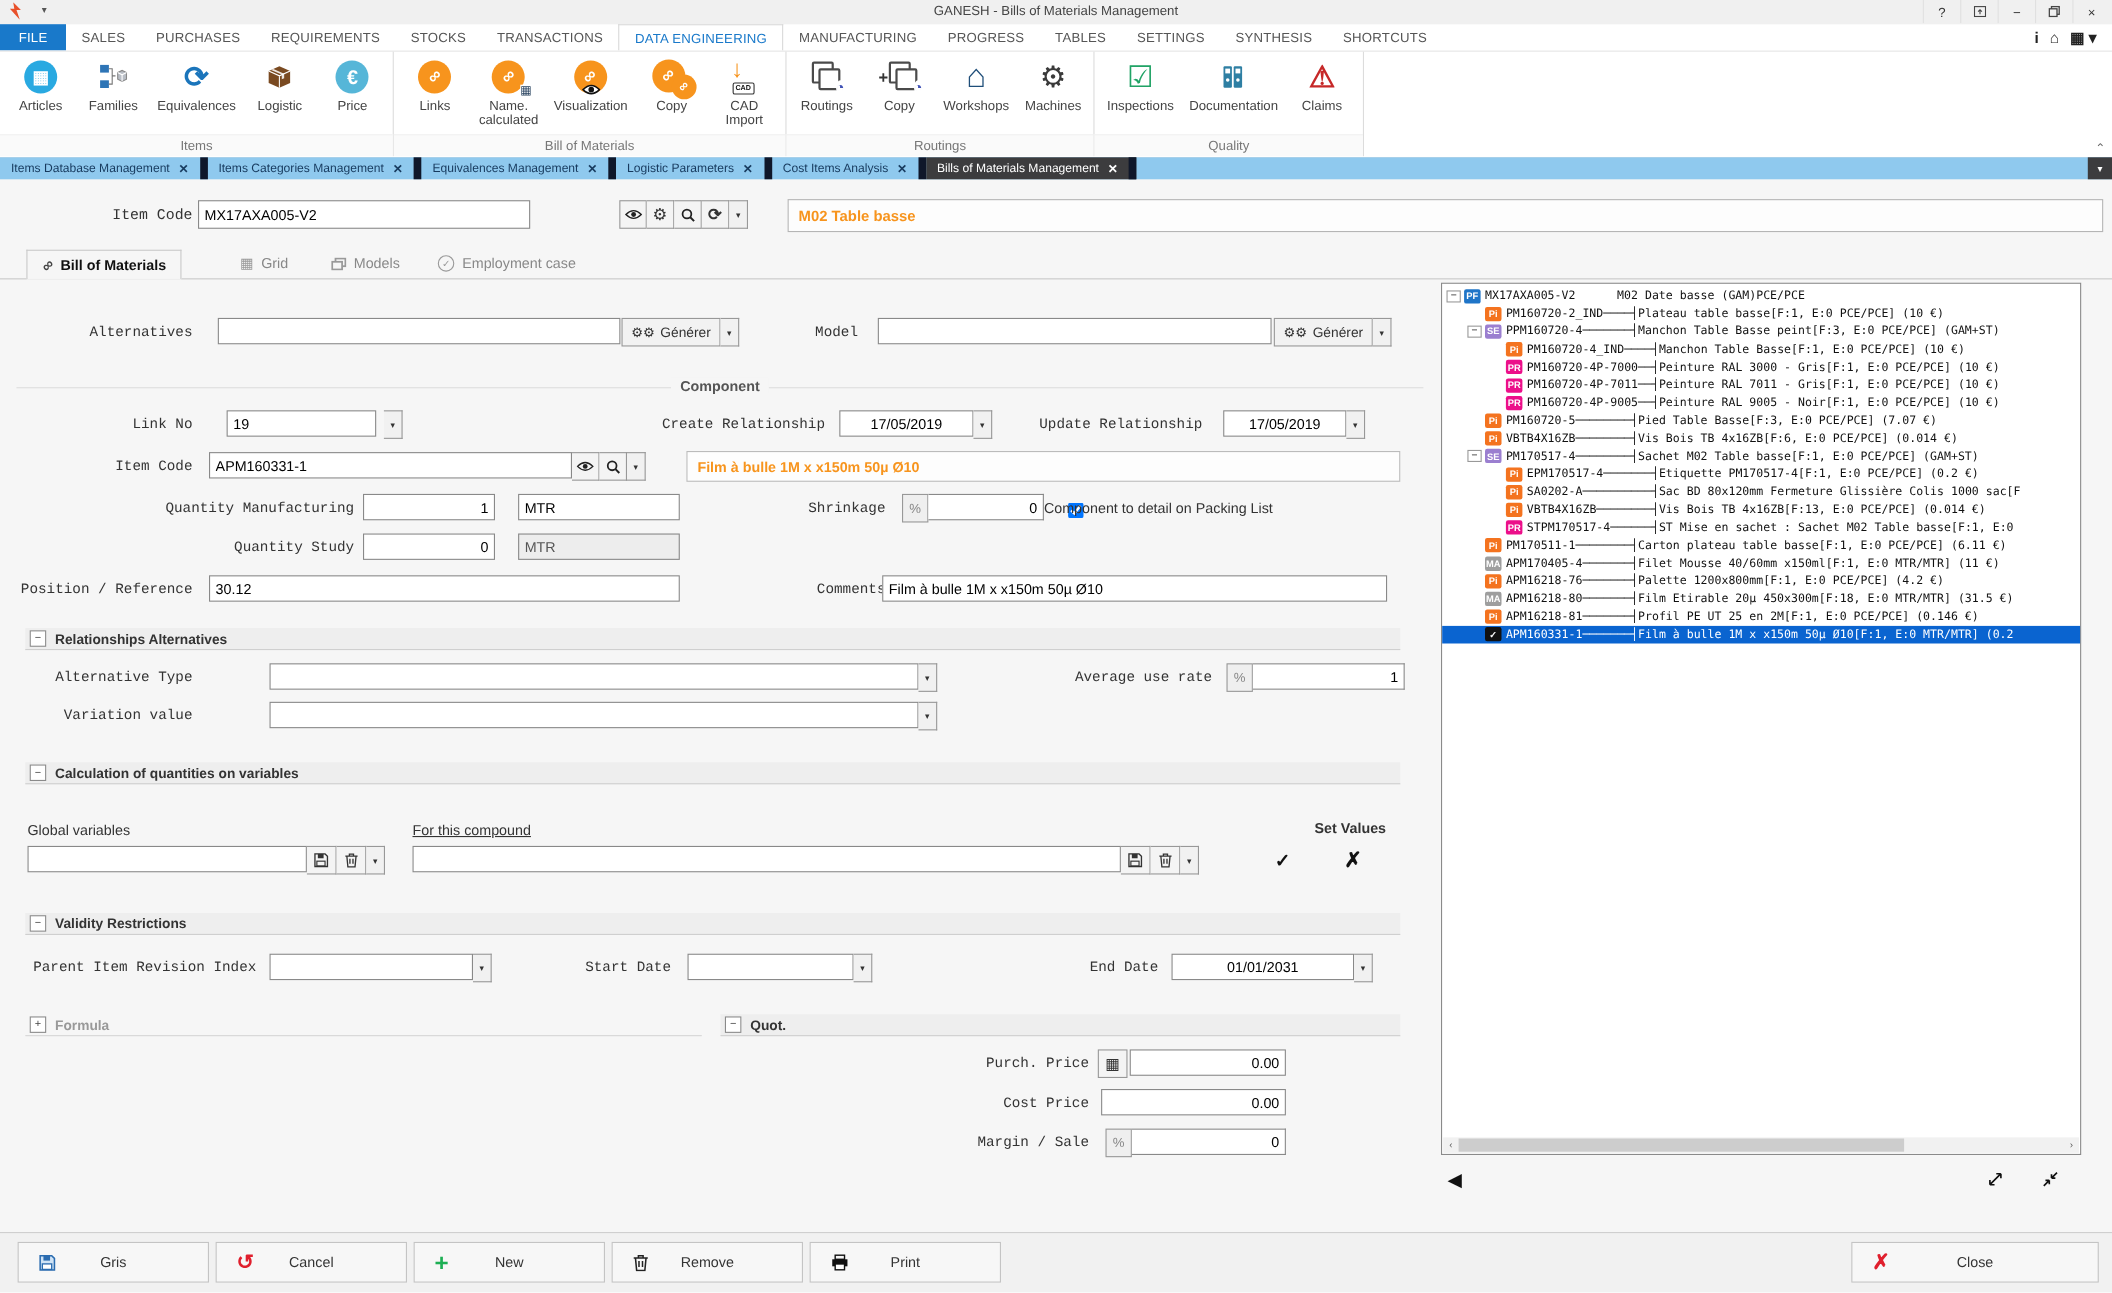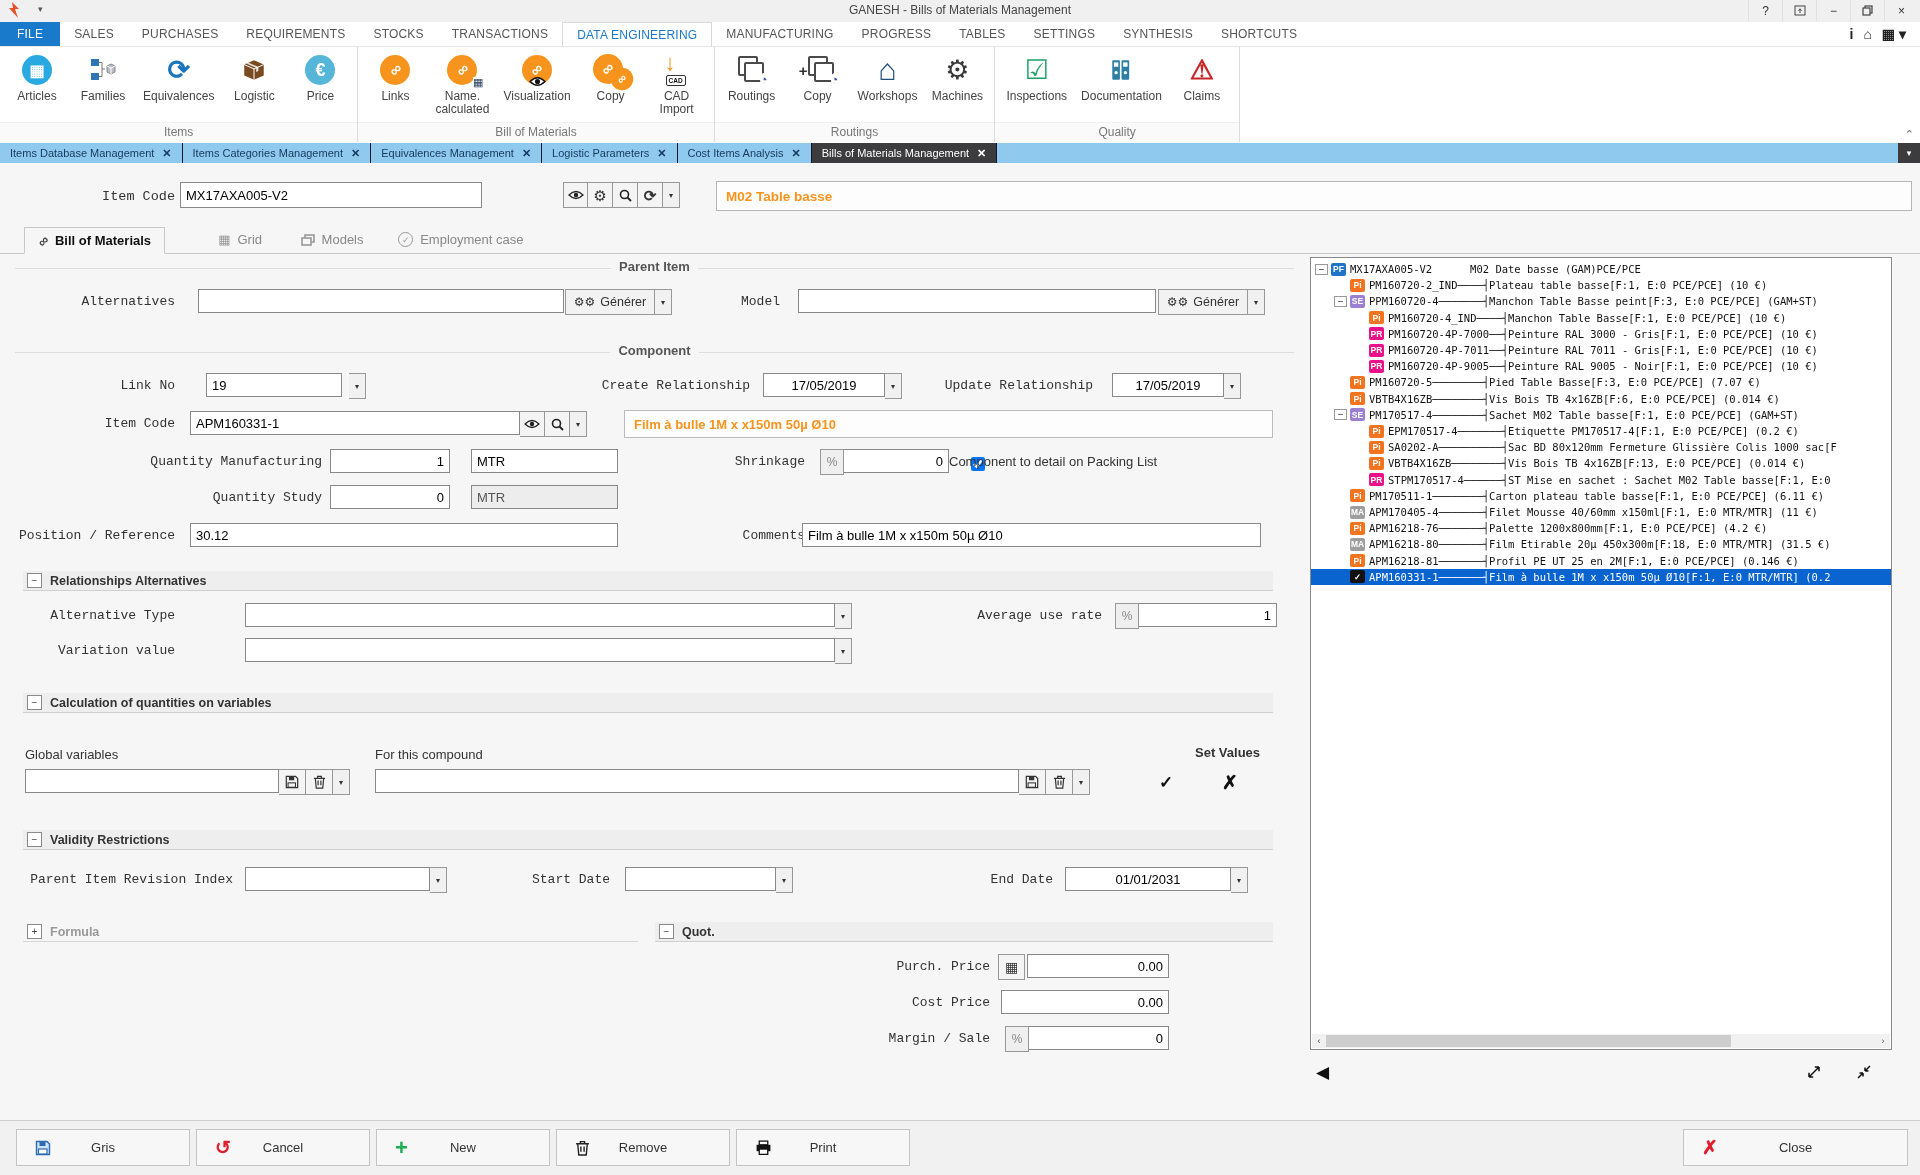--- a/index.html
+++ b/index.html
@@ -30,21 +30,21 @@
   #ribbon-collapse{position:absolute;right:6px;bottom:2px;font-size:11px;color:#666;}
   .circ{display:inline-flex;align-items:center;justify-content:center;border-radius:50%;color:#fff;font-weight:bold;}
   .lnk-c{width:30px;height:30px;background:#f7941d;}
   .lnk-g{transform:rotate(-45deg);font-size:16px;font-weight:bold;color:#fff;}
   .stack{position:relative;width:28px;height:28px;}
   .stack .sq{position:absolute;width:16px;height:16px;background:#fff;border:2px solid #4a4a4a;border-radius:2px;}
   .stack .clk{position:absolute;right:-2px;bottom:-2px;color:#3f51b5;font-size:13px;line-height:13px;background:#fff;border-radius:50%;}
   .glyph{line-height:1;}
   
   #doctabs{position:absolute;left:0;top:143px;width:1920px;height:20px;background:#8fc9ee;display:flex;}
-  .dtab{display:flex;align-items:center;gap:8px;padding:0 10px;font-size:11px;color:#173a5e;border-right:1px solid #0f172a;}
+  .dtab{display:flex;align-items:center;gap:8px;padding:0 10px;font-size:11px;color:#173a5e;border-right:7px solid #0f172a;}
   .dtab .dclose{font-weight:bold;font-size:11px;color:#173a5e;}
   .dtab.active{background:#3c3c3e;color:#fff;}
   .dtab.active .dclose{color:#fff;}
   #doctabs-caret{margin-left:auto;width:22px;background:#3c3c3e;color:#fff;display:flex;align-items:center;justify-content:center;font-size:9px;}
   
   .lbl{color:#333;}
   .inp{height:24px;border:1px solid #898989;background:#fff;font-family:"Liberation Sans",sans-serif;font-size:13px;padding:0 5px;box-sizing:border-box;}
   .inp:disabled{background:#ededed;color:#555;}
   .ibtn{display:inline-flex;align-items:center;justify-content:center;width:25px;height:26px;background:#f4f4f4;border:1px solid #989898;border-left:none;box-sizing:border-box;}
   .caretbtn{width:17px;height:26px;display:inline-flex;align-items:center;justify-content:center;background:#f1f1f1;border:1px solid #989898;border-left:none;font-size:8px;color:#333;box-sizing:border-box;}
@@ -388,21 +388,20 @@
         </svg>
         <span>Models</span>
       </div>
       <div class="vtab" style="left: 385.2px;">
         <span style="display:inline-flex;width:13px;height:13px;border:1.5px solid #999;border-radius:50%;align-items:center;justify-content:center;font-size:9px;color:#999;">✓</span>
         <span>Employment case</span>
       </div>
     </div>
 
   <div id="panel">
-    <div class="chdr" style="top:6px;"><i>Parent Item</i></div>
 
     <div class="rlab lbl" style="left:0;top:36px;width:160px;">Alternatives</div>
     <input class="inp abs" style="left: 183px; top: 36px; width: 366px;" value="">
     <div class="genbtn" style="left:550px;top:36px;width:90px;">
         <span class="glyph" style="font-size:12px;">⚙⚙</span>
         <span>Générer</span>
       </div>
     <span class="caretbtn abs" style="left:640px;top:36px;">▾</span>
     <div class="rlab lbl" style="left:620px;top:36px;width:145px;">Model</div>
     <input class="inp abs" style="left: 783px; top: 36px; width: 358px;" value="">
@@ -487,21 +486,21 @@
           <rect x="4.5" y="1.5" width="6" height="4.5" fill="currentColor"></rect>
           <rect x="3.5" y="9" width="8.5" height="5" fill="none" stroke="currentColor" stroke-width="1.2"></rect>
         </svg>
       </span>
     <span class="ibtn abs" style="left:291px;top:516px;width:27px;">
         <svg width="13" height="14" viewBox="0 0 14 15" style="color:#333">
           <path d="M1 3.5h12M5 3.5V1.5h4v2M2.5 3.5l1 10.5h7l1-10.5M5.5 6v5M8.5 6v5" fill="none" stroke="currentColor" stroke-width="1.3"></path>
         </svg>
       </span>
     <span class="caretbtn abs" style="left:318px;top:516px;">▾</span>
-    <div class="llab lbl" style="left:360px;top:492px;">For this compound</div>
+    <div class="llab lbl" style="left:360px;top:492px;text-decoration:underline;">For this compound</div>
     <input class="inp abs" style="left: 360px; top: 516px; width: 644px;" value="">
     <span class="ibtn abs" style="left:1004px;top:516px;width:27px;">
         <svg width="14" height="14" viewBox="0 0 16 16" style="color:#333">
           <path d="M1.5 1.5h10.5l2.5 2.5v10.5h-13z" fill="none" stroke="currentColor" stroke-width="1.4"></path>
           <rect x="4.5" y="1.5" width="6" height="4.5" fill="currentColor"></rect>
           <rect x="3.5" y="9" width="8.5" height="5" fill="none" stroke="currentColor" stroke-width="1.2"></rect>
         </svg>
       </span>
     <span class="ibtn abs" style="left:1031px;top:516px;width:27px;">
         <svg width="13" height="14" viewBox="0 0 14 15" style="color:#333">

